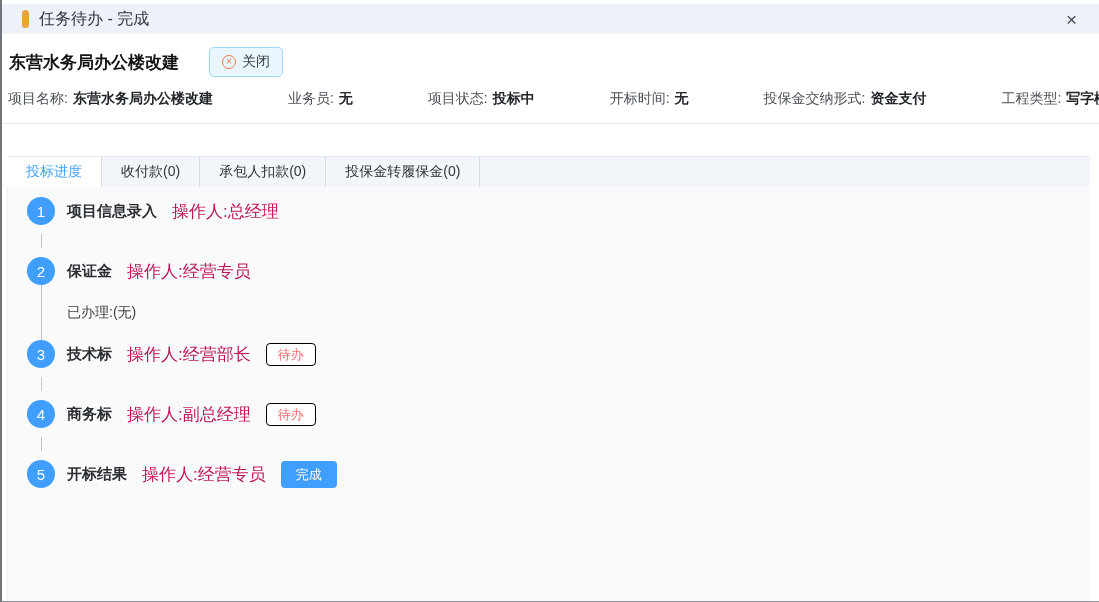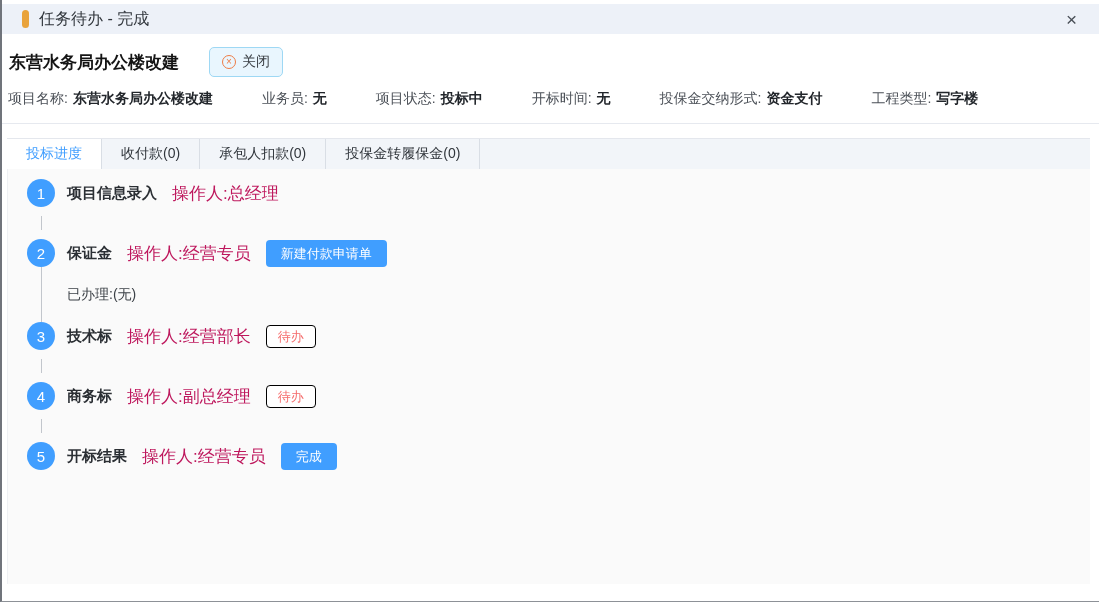--- a/index.html
+++ b/index.html
@@ -70,35 +70,35 @@
     display: inline-flex;
     align-items: center;
     justify-content: center;
     font-size: 10px;
     line-height: 1;
   }
 
   
   .info-row {
     display: flex;
-    gap: 49px;
+    gap: 75px;
     padding: 2px 8px 15px 6px;
     font-size: 14px;
     color: #4c5158;
     white-space: nowrap;
   }
   .info-item .lbl { margin-right: 5px; }
   .info-item .val { font-weight: bold; color: #22262b; }
 
   .divider { border-top: 1px solid #E6E9EF; margin: 0; }
 
   
   .tabs {
     display: flex;
-    margin: 14px 9px 0 5px;
+    margin: 32px 9px 0 5px;
     height: 31px;
     border-top: 1px solid #E4E7ED;
     background: #F2F5F9;
   }
   .tab {
     display: flex;
     align-items: center;
     padding: 0 19px;
     font-size: 14px;
     color: #31363c;
@@ -227,21 +227,20 @@
       <span class="step-op">操作人:总经理</span>
     </div>
     <div class="gap-row">
         <span class="line"></span>
       </div>
 
     <div class="step-row">
       <span class="step-circle">2</span>
       <span class="step-name">保证金</span>
       <span class="step-op">操作人:经营专员</span>
-      <button class="btn-primary">新建付款申请单</button>
     </div>
     <div class="sub-row">
       <span class="line-col">
           <span class="line"></span>
         </span>
       <span class="sub-note">已办理:(无)</span>
     </div>
 
     <div class="step-row">
       <span class="step-circle">3</span>

